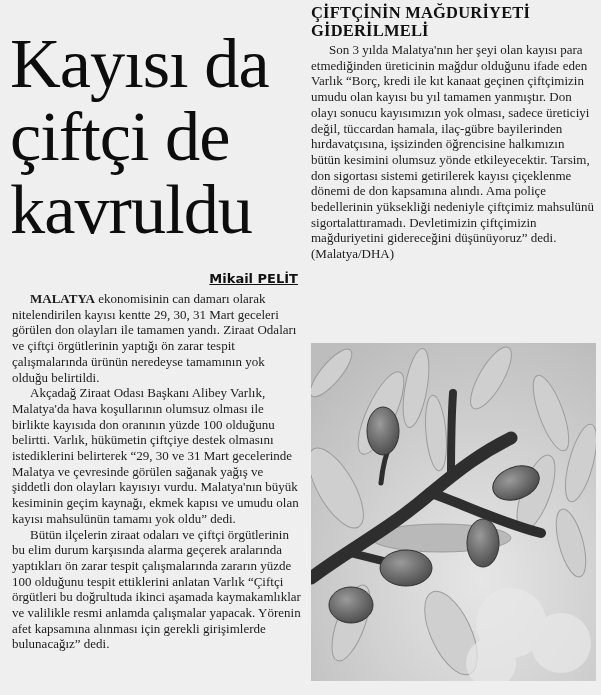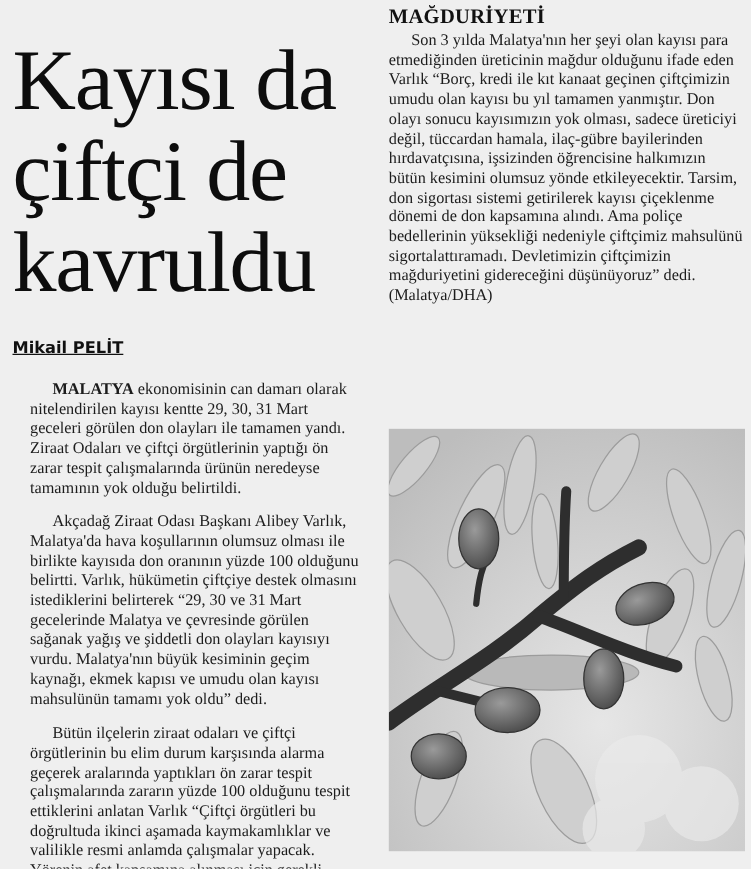--- a/index.html
+++ b/index.html
@@ -10,30 +10,30 @@
     position: relative;
   }
   .left-col { position: absolute; left: 10px; top: 16px; width: 288px; }
   .headline {
     margin: 0; padding-top: 12px;
     font-family: "Liberation Serif", serif; font-weight: normal;
     font-size: 69px; line-height: 73px; letter-spacing: -1px;
     color: #0d0d0d; transform: scaleX(1.02); transform-origin: left top;
   }
   .byline {
-    text-align: left; margin-top: 24px;
+    text-align: right; margin-top: 24px;
     font-family: "DejaVu Sans", sans-serif; font-weight: bold;
     font-size: 13px; text-decoration: underline; color: #111;
   }
   .body-text {
     font-size: 13px; line-height: 15.7px; text-align: left;
     margin: 0; color: #1c1c1c;
   }
   .left-body { position: absolute; left: 12px; top: 291px; width: 290px; }
-  .left-body p { margin: 12px; text-indent: 18px; }
+  .left-body p { margin: 0; text-indent: 18px; }
   .right-col { position: absolute; left: 311px; top: 4px; width: 285px; }
   .subhead {
     margin: 0; font-weight: bold; font-size: 16.5px; line-height: 18px;
     color: #111; letter-spacing: 0.2px;
   }
   .right-col p { margin: 2px 0 0 0; text-indent: 18px; }
   .source { font-weight: normal; }
   .photo {
     position: absolute; left: 311px; top: 343px; width: 285px; height: 338px;
     overflow: hidden; background: #cfcfcf;
@@ -52,21 +52,22 @@
 </div>
 
 <div class="left-body body-text">
   <p><b>MALATYA</b><span> ekonomisinin can damarı olarak nitelendirilen kayısı kentte 29, 30, 31 Mart geceleri görülen don olayları ile tamamen yandı. Ziraat Odaları ve çiftçi örgütlerinin yaptığı ön zarar tespit çalışmalarında ürünün neredeyse tamamının yok olduğu belirtildi.</span></p>
   <p>Akçadağ Ziraat Odası Başkanı Alibey Varlık, Malatya'da hava koşullarının olumsuz olması ile birlikte kayısıda don oranının yüzde 100 olduğunu belirtti. Varlık, hükümetin çiftçiye destek olmasını istediklerini belirterek “29, 30 ve 31 Mart gecelerinde Malatya ve çevresinde görülen sağanak yağış ve şiddetli don olayları kayısıyı vurdu. Malatya'nın büyük kesiminin geçim kaynağı, ekmek kapısı ve umudu olan kayısı mahsulünün tamamı yok oldu” dedi.</p>
   <p>Bütün ilçelerin ziraat odaları ve çiftçi örgütlerinin bu elim durum karşısında alarma geçerek aralarında yaptıkları ön zarar tespit çalışmalarında zararın yüzde 100 olduğunu tespit ettiklerini anlatan Varlık “Çiftçi örgütleri bu doğrultuda ikinci aşamada kaymakamlıklar ve valilikle resmi anlamda çalışmalar yapacak. Yörenin afet kapsamına alınması için gerekli girişimlerde bulunacağız” dedi.</p>
 </div>
 
 <div class="right-col body-text">
   <h2 class="subhead">
-    <div>MAĞDURİYETİ</div>
+    <div>ÇİFTÇİNİN MAĞDURİYETİ</div>
+    <div>GİDERİLMELİ</div>
   </h2>
   <p><span>Son 3 yılda Malatya'nın her şeyi olan kayısı para etmediğinden üreticinin mağdur olduğunu ifade eden Varlık “Borç, kredi ile kıt kanaat geçinen çiftçimizin umudu olan kayısı bu yıl tamamen yanmıştır. Don olayı sonucu kayısımızın yok olması, sadece üreticiyi değil, tüccardan hamala, ilaç-gübre bayilerinden hırdavatçısına, işsizinden öğrencisine halkımızın bütün kesimini olumsuz yönde etkileyecektir. Tarsim, don sigortası sistemi getirilerek kayısı çiçeklenme dönemi de don kapsamına alındı. Ama poliçe bedellerinin yüksekliği nedeniyle çiftçimiz mahsulünü sigortalattıramadı. Devletimizin çiftçimizin mağduriyetini gidereceğini düşünüyoruz” dedi. </span><span class="source">(Malatya/DHA)</span></p>
 </div>
 
 <div class="photo">
   <svg width="285" height="338" viewBox="0 0 285 338">
     <defs>
       <radialGradient id="bg" cx="0.6" cy="0.7" r="0.8">
         <stop offset="0" stop-color="#e6e6e6"></stop>
         <stop offset="1" stop-color="#bdbdbd"></stop>

